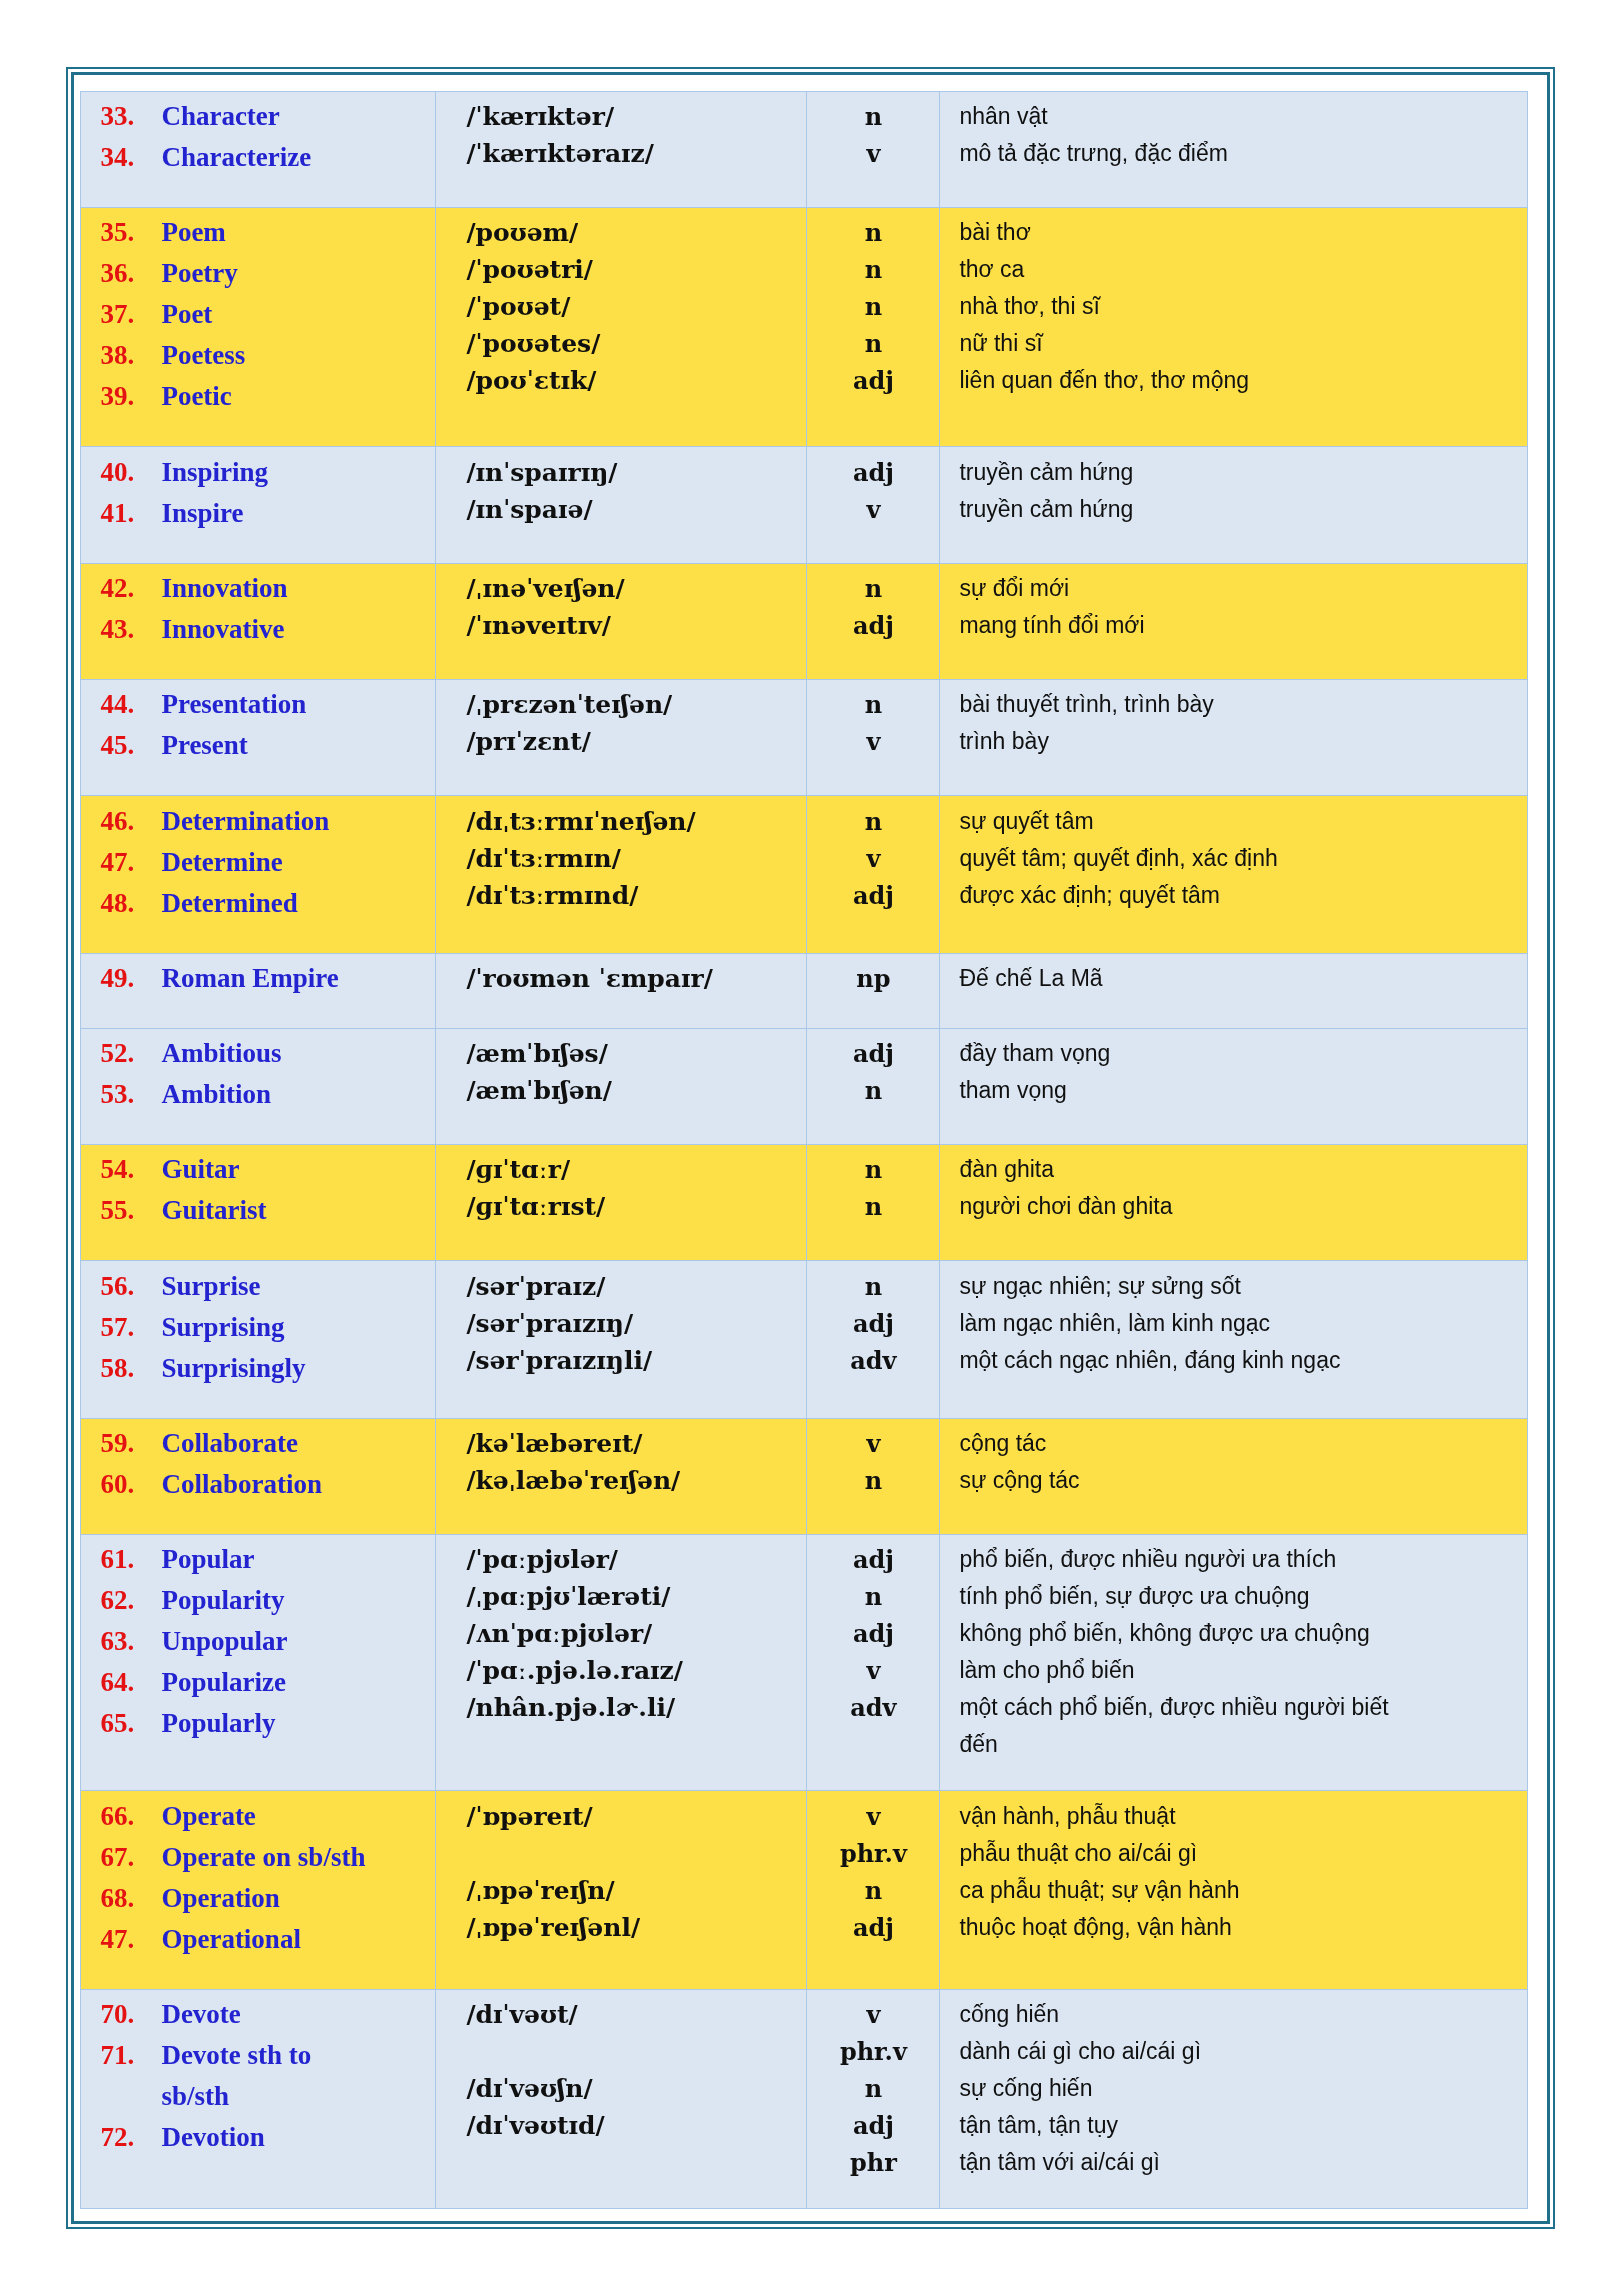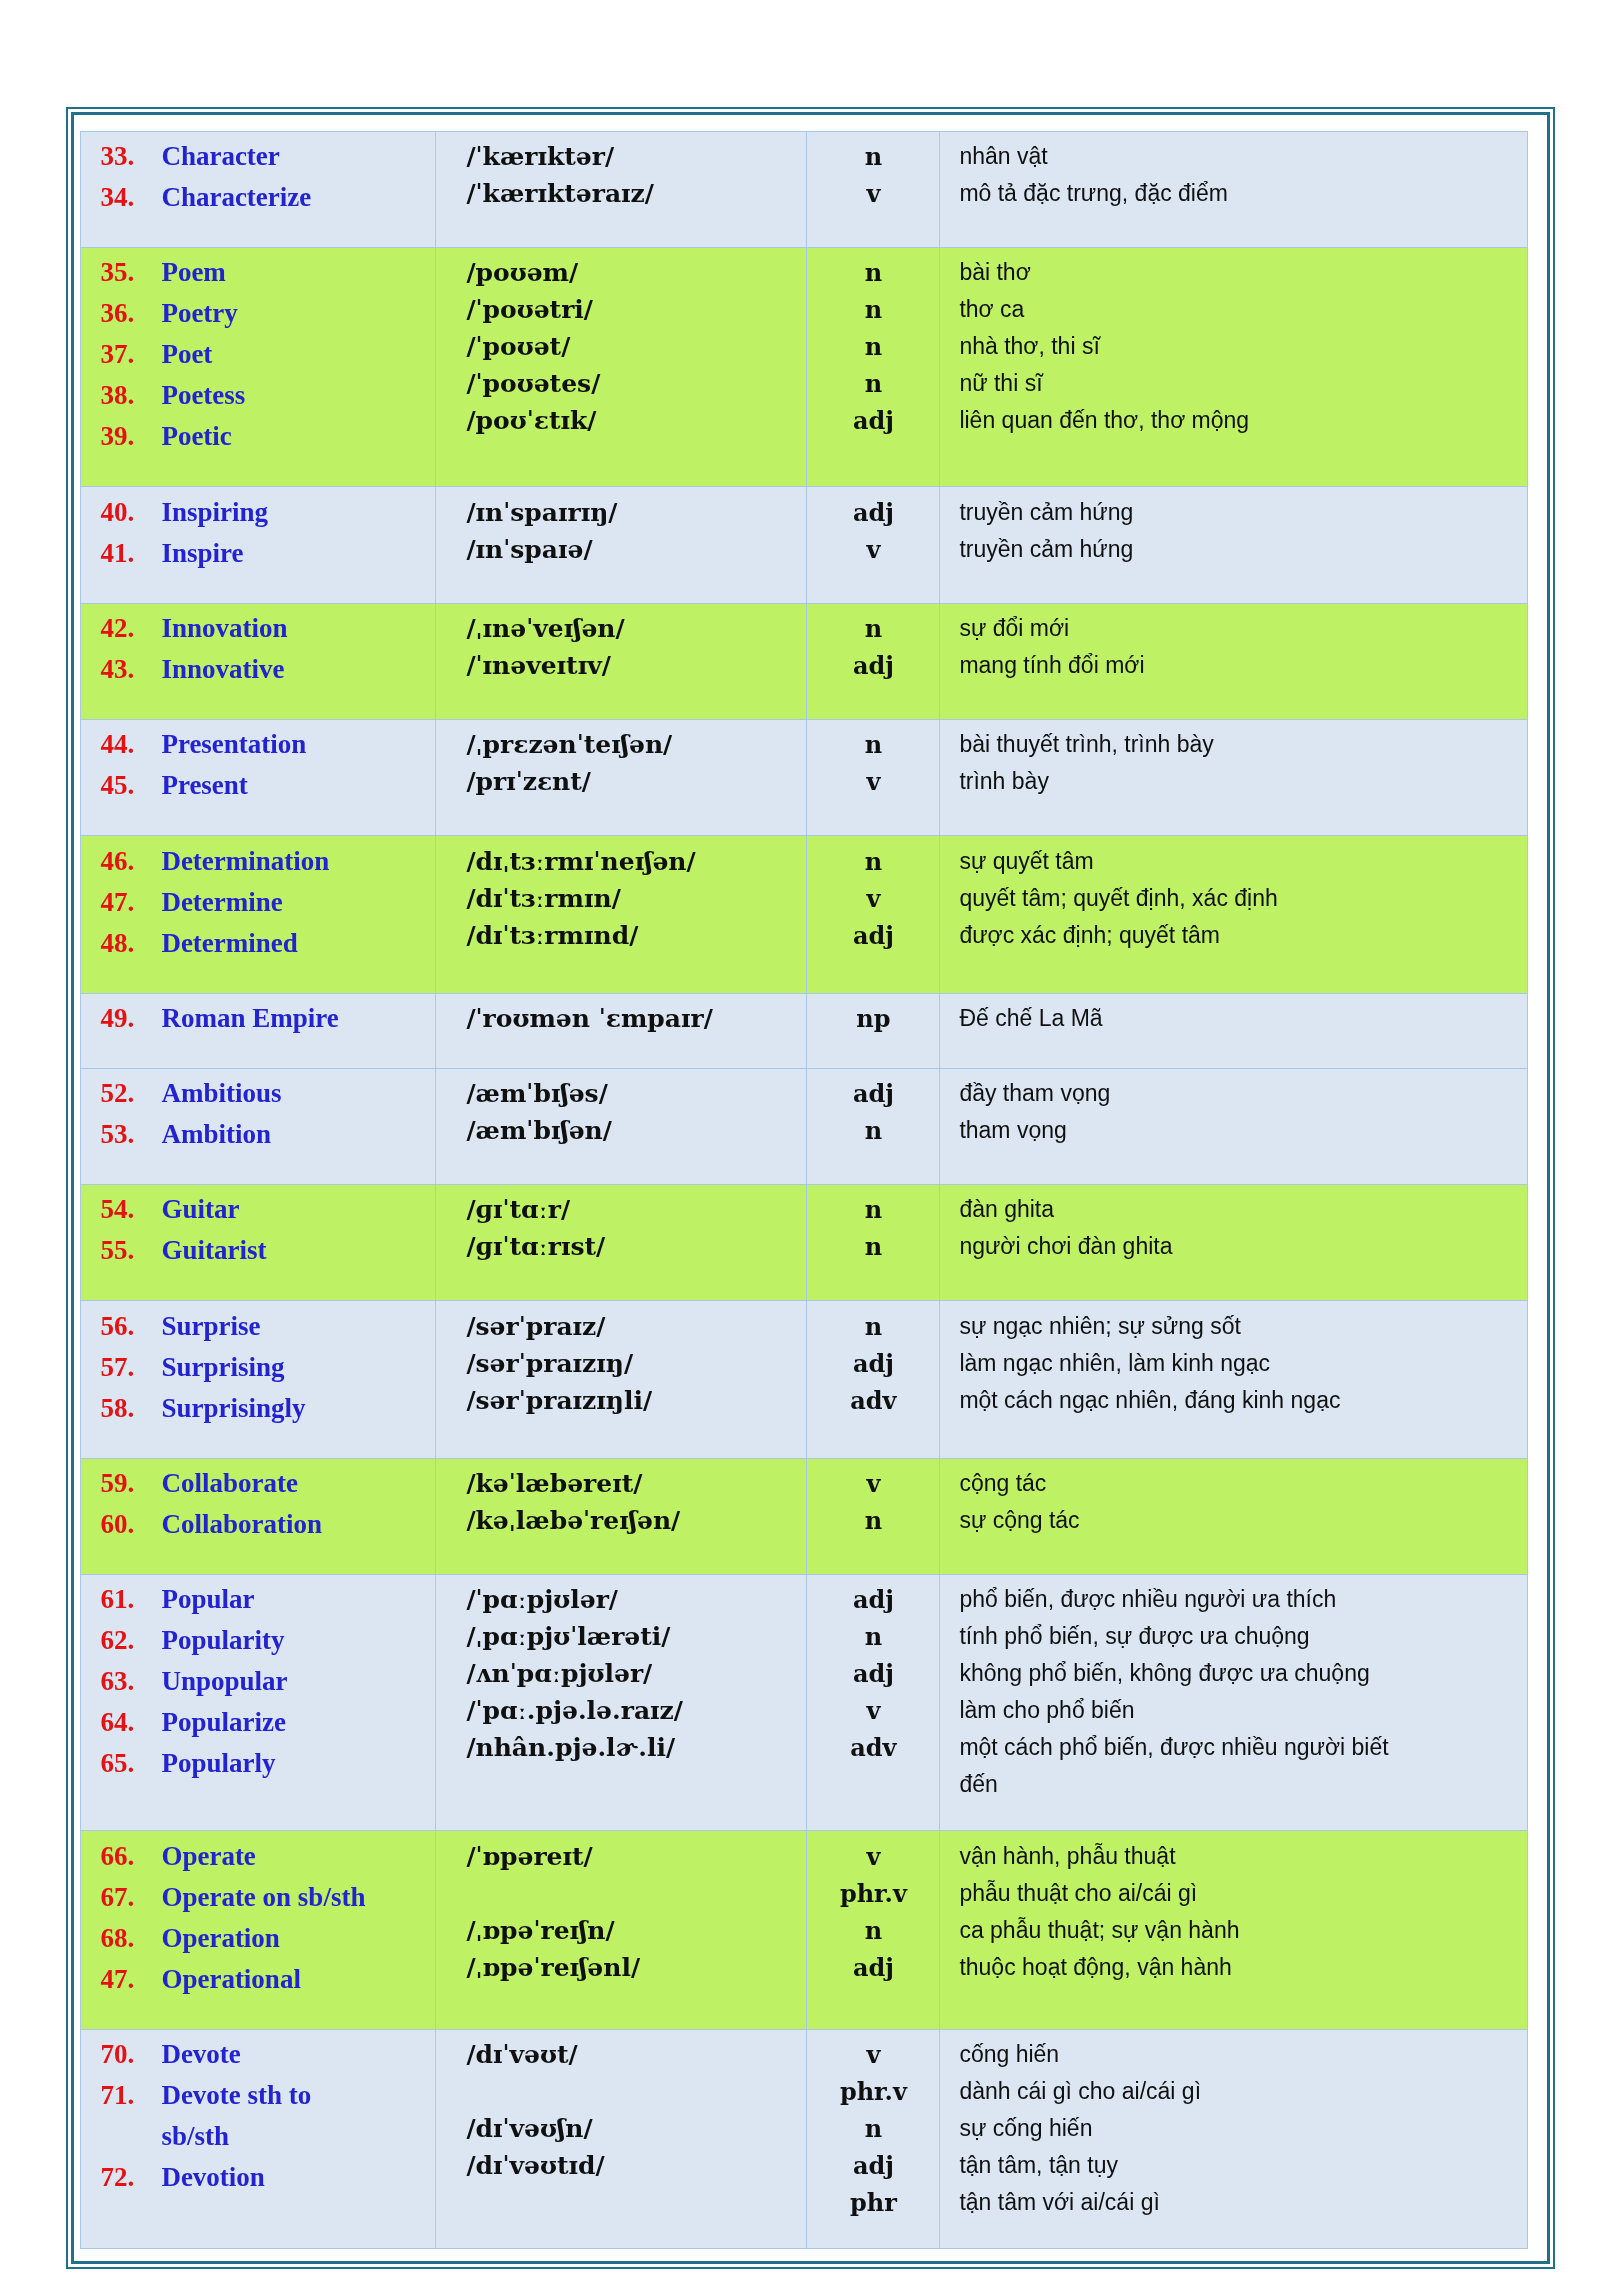--- a/index.html
+++ b/index.html
@@ -2,37 +2,37 @@
 <html style="font-size:12.6px"><head>
 <meta charset="utf-8">
 <style>
   html,body{margin:0;padding:0;}
   body{
     width:1623px;height:2295px;background:#ffffff;position:relative;
     font-family:"DejaVu Serif", serif;overflow:hidden;
   }
   .page-frame{
     position:absolute;left:66px;top:67px;width:1489px;height:2162px;
-    box-sizing:border-box;border:2.4px solid var(--frame);padding:3.1px;margin-top:40px;
+    box-sizing:border-box;border:2.4px solid var(--frame);padding:3.1px;
   }
   .page-frame-inner{
     width:100%;height:100%;box-sizing:border-box;
     border:3.9px solid var(--frame);
   }
   table.vocab{
     border-collapse:collapse;table-layout:fixed;
     margin:15.7px 0 0 6.3px;width:1447px;
   }
   col.c-word{width:355px;}
   col.c-phon{width:371px;}
   col.c-pos{width:133px;}
   col.c-mean{width:588px;}
   td{
     vertical-align:top;border:1.6px solid var(--cellborder);
-    padding:6.3px 0 27px 0;background:#bef264;
+    padding:6.3px 0 27px 0;background:#fde047;
   }
   tr.shaded td{background:var(--shade);}
   .line{line-height:37px;min-height:37px;}
   .word-cell .line{padding-left:19px;}
   .num{
     font-family:"Liberation Serif", serif;font-weight:bold;font-size:27px;
     color:var(--red);display:inline-block;min-width:61px;
   }
   .word{
     font-family:"Liberation Serif", serif;font-weight:bold;font-size:27px;

